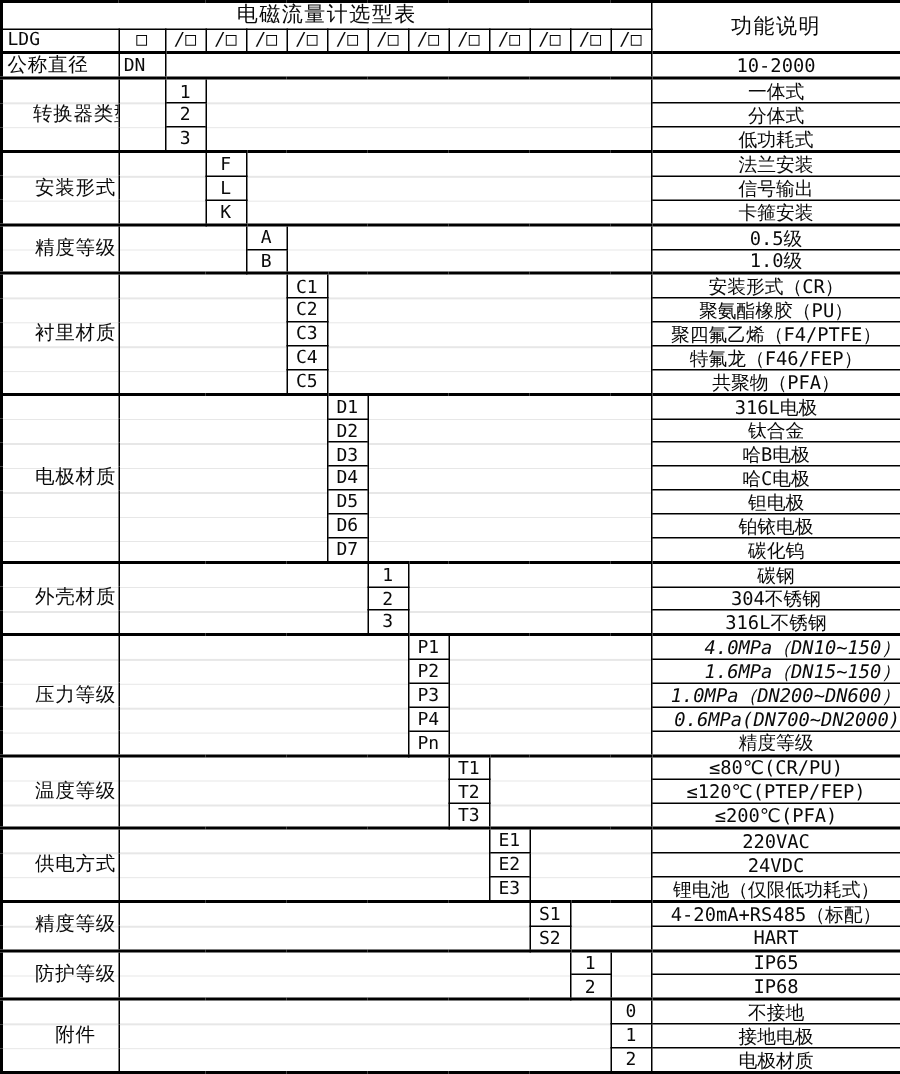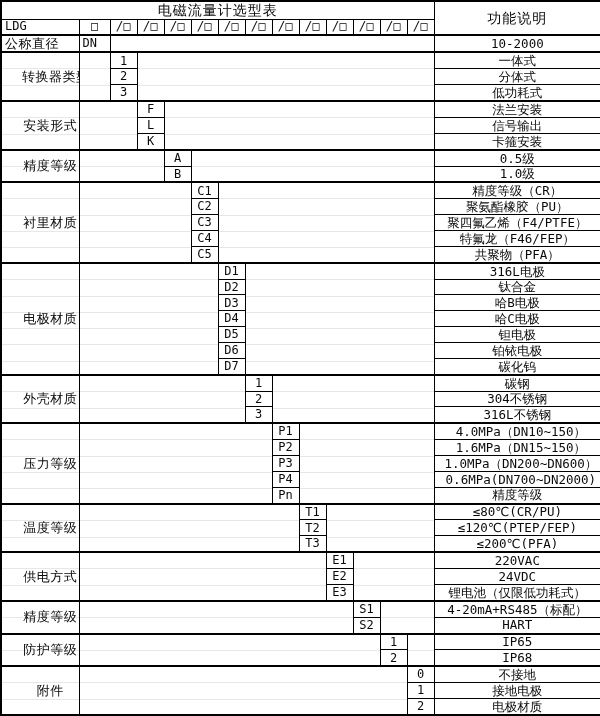--- a/index.html
+++ b/index.html
@@ -5,21 +5,21 @@
   html,body{margin:0;padding:0;background:#fff;}
   body{width:600px;font-family:"DejaVu Sans Mono","DejaVu Sans",sans-serif;}
   .wrap{width:593px;height:716px;box-sizing:border-box;}
   table{border-collapse:collapse;table-layout:fixed;width:600px;height:716px;border:2px solid #000;}
   td{border:1px solid #000;padding:0;margin:0;text-align:center;vertical-align:middle;
      font-size:12.5px;line-height:1.05;color:#0a0a0a;overflow:hidden;white-space:nowrap;}
   td.lbl{font-size:13px;letter-spacing:0.5px;}
   td.ll{text-align:left;padding-left:3px;}
   td.code{font-size:12px;font-family:"DejaVu Sans Mono",monospace;}
   td.desc{font-size:12.5px;}
-  td.la{text-align:center;padding-left:7px;}
+  td.la{text-align:right;padding-left:7px;font-style:italic;}
   td.box{font-style:italic;font-size:12px;}
   tr.bs td{border-top:2px solid #000;}
   td.sp, td.rl{background:repeating-linear-gradient(180deg,#ffffff 0px,#ffffff 15.3px,#e7e7e7 15.3px,#e7e7e7 16.27px);padding-left:20px;}
   td.title{font-size:14px;letter-spacing:1px;}
   td.fh{font-size:14px;letter-spacing:1px;text-align:center;}
 </style>
 </head>
 <body>
 
 <div class="wrap">
@@ -114,21 +114,21 @@
   <tr>
     <td class="code">B</td>
     <td class="desc">1.0级</td>
   </tr>
 
   <tr class="bs">
     <td class="lbl rl" rowspan="5">衬里材质</td>
     <td class="sp" colspan="4" rowspan="5"></td>
     <td class="code">C1</td>
     <td class="sp" colspan="8" rowspan="5"></td>
-    <td class="desc">精度等级（CR）</td>
+    <td class="desc">安装形式（CR）</td>
   </tr>
   <tr>
     <td class="code">C2</td>
     <td class="desc">聚氨酯橡胶（PU）</td>
   </tr>
   <tr>
     <td class="code">C3</td>
     <td class="desc">聚四氟乙烯（F4/PTFE）</td>
   </tr>
   <tr>

